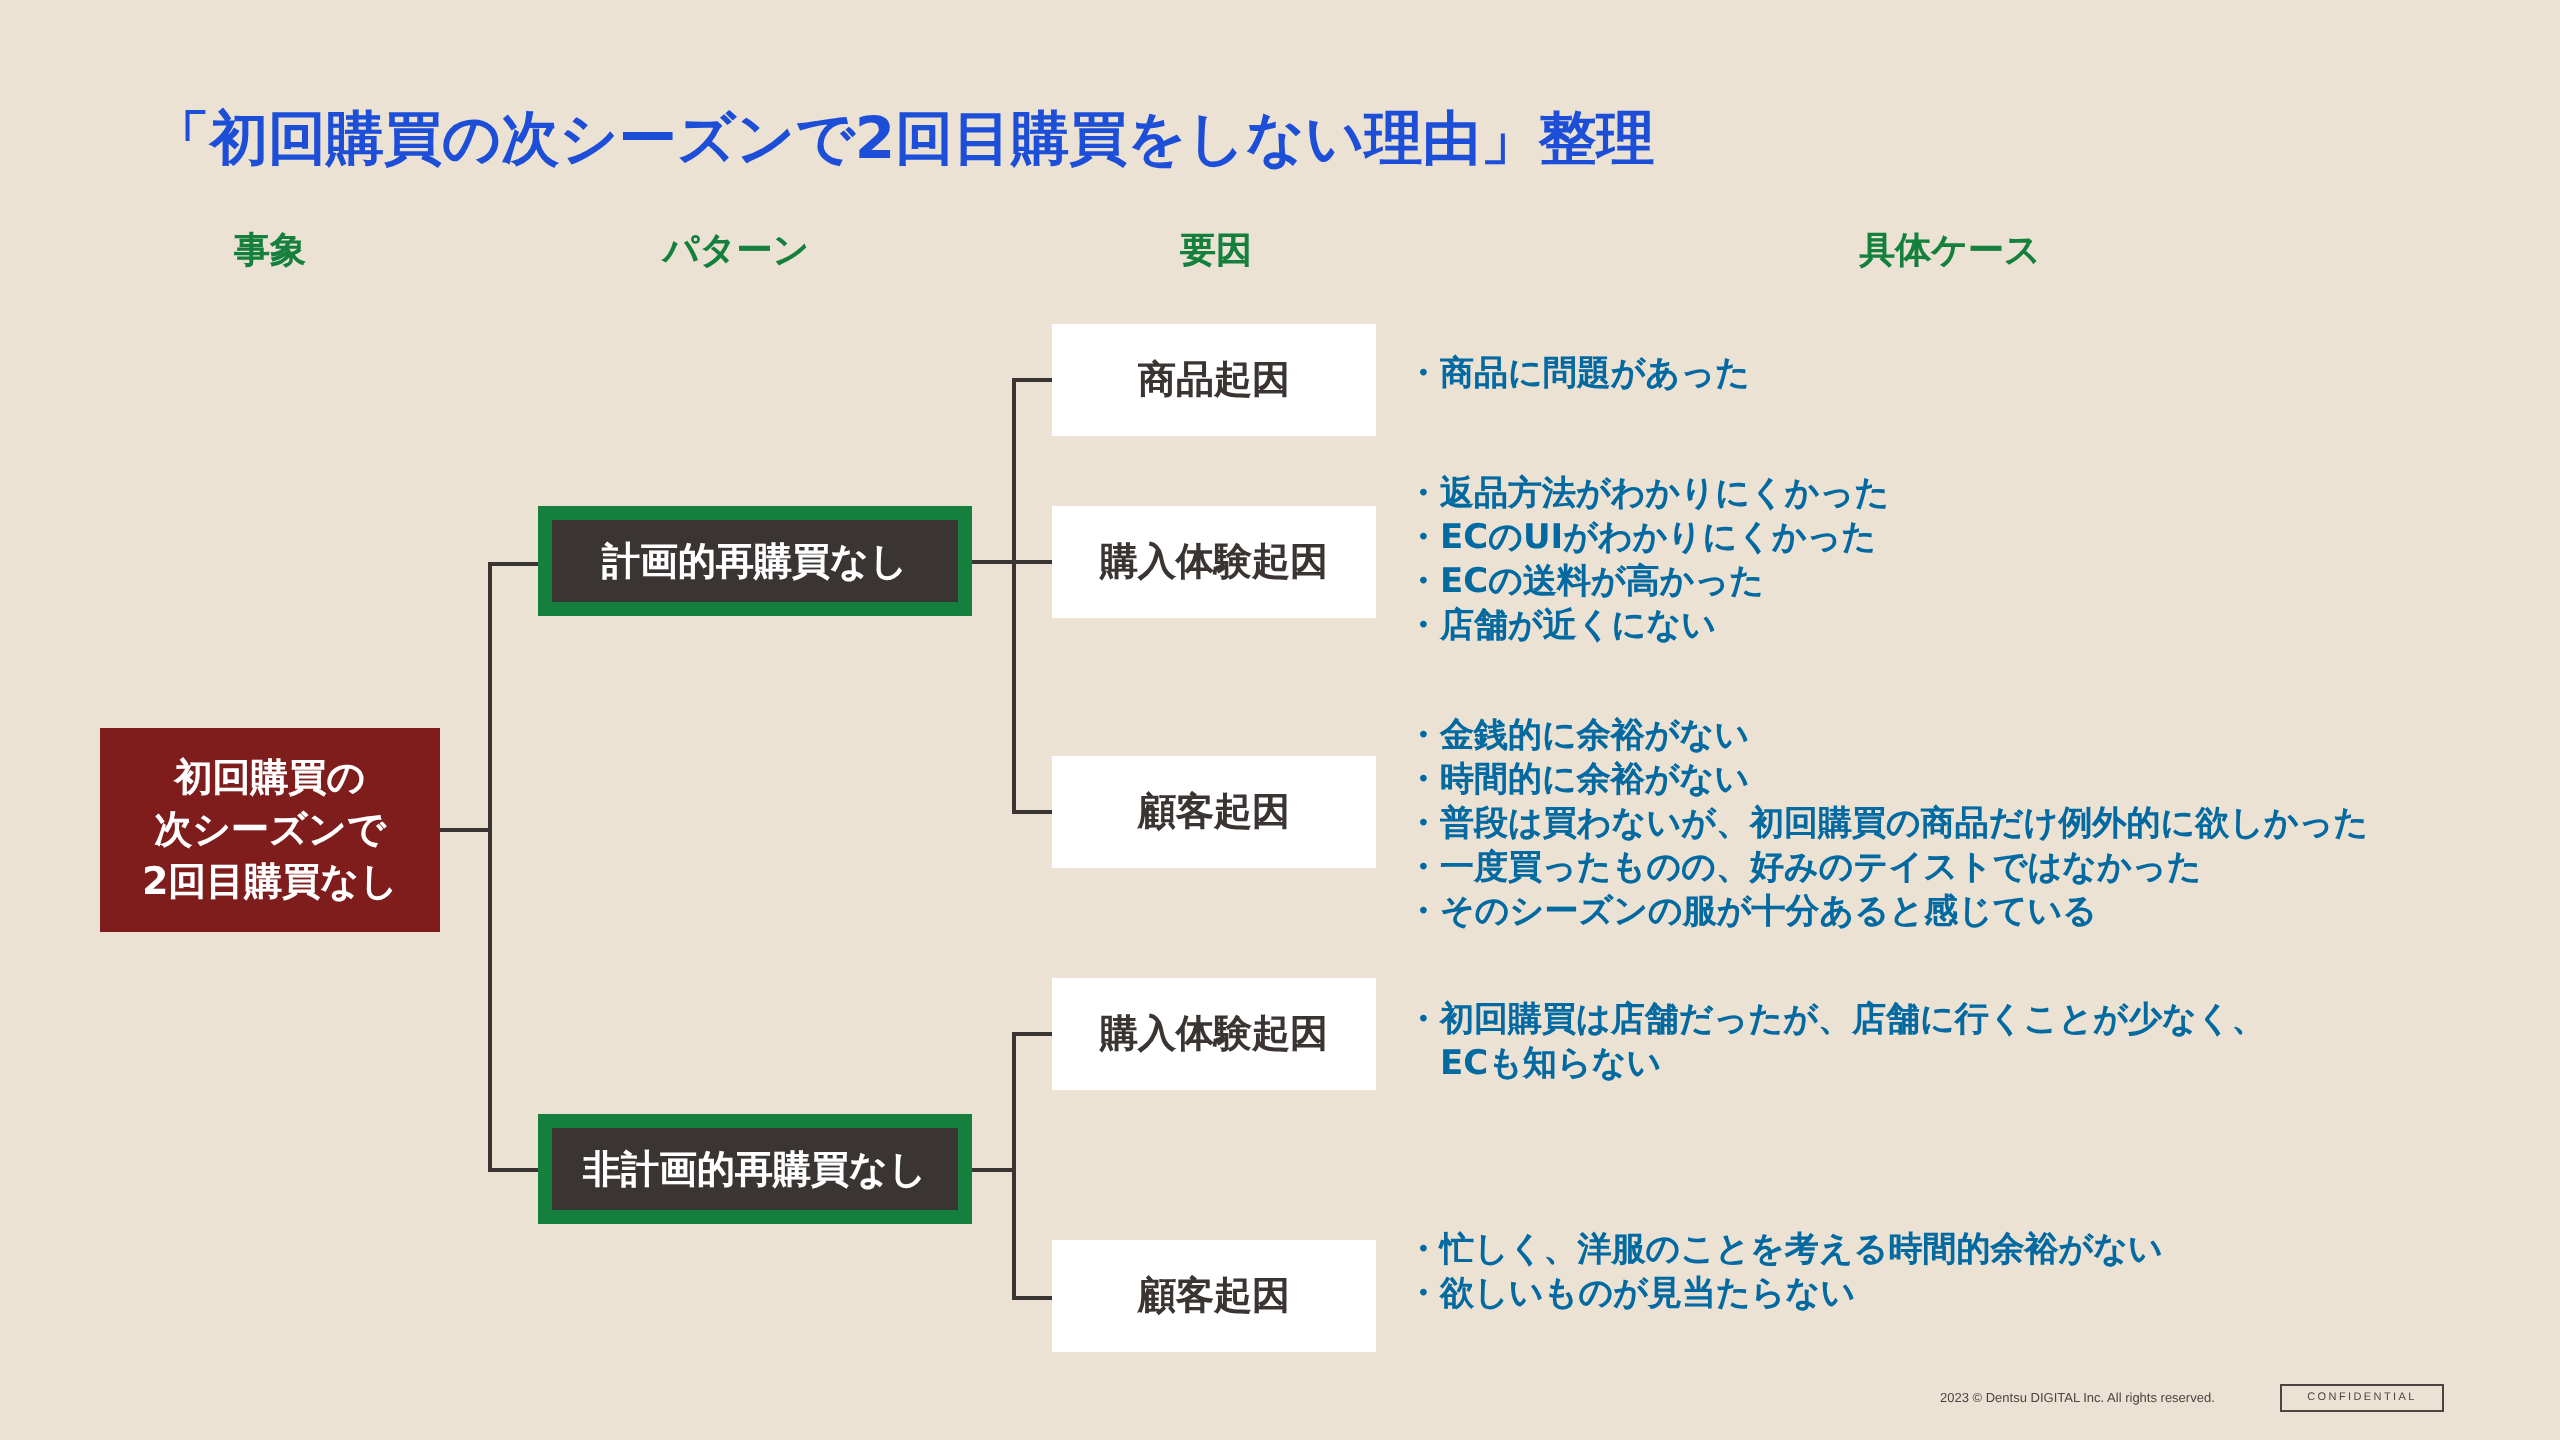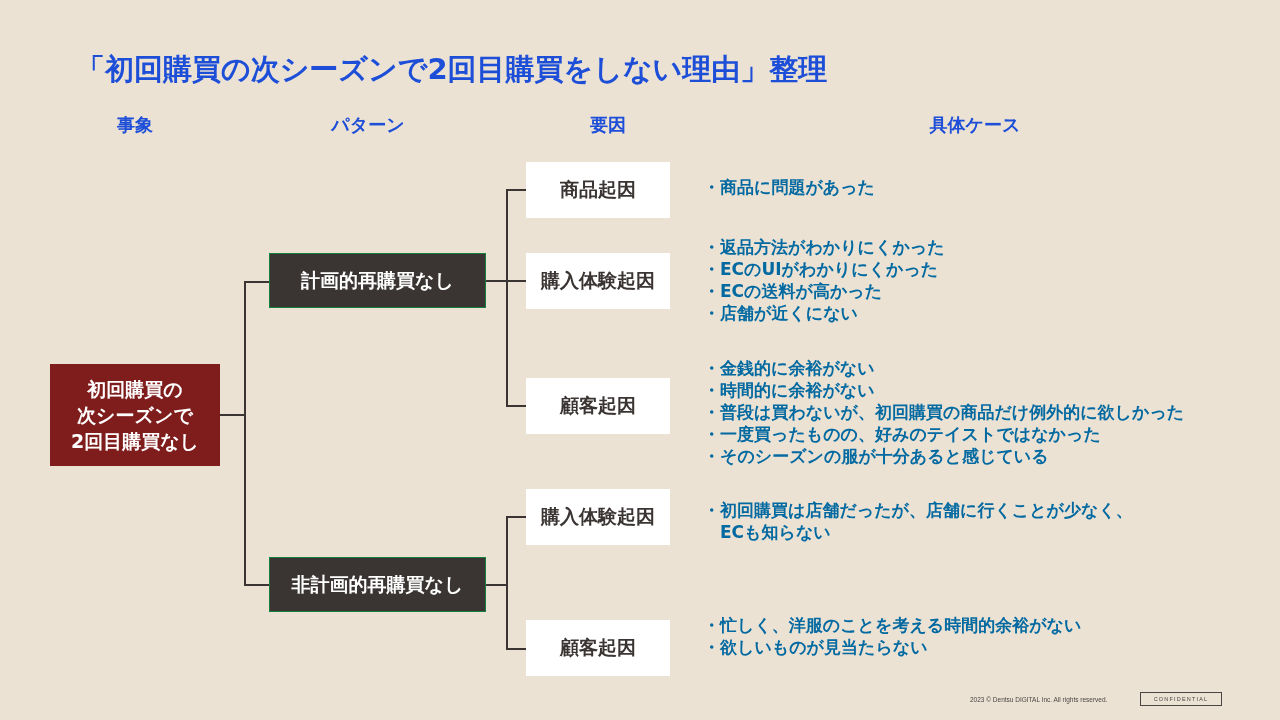--- a/index.html
+++ b/index.html
@@ -8,38 +8,38 @@
     background: #ebe2d4;
     font-family: "DejaVu Sans", "Liberation Sans", sans-serif;
     color: #3a3533;
   }
   .abs { position: absolute; }
   .title {
     left: 76px; top: 50px; font-size: 29px; font-weight: bold; color: #1d4ed8;
     letter-spacing: 0px; white-space: nowrap;
   }
   .colhead {
-    top: 113px; font-size: 18px; font-weight: bold; color: #1d4ed8;
+    top: 113px; font-size: 18px; font-weight: bold; color: #15803d;
     text-align: center; white-space: nowrap;
   }
   .root-box {
     left: 50px; top: 364px; width: 170px; height: 102px;
     background: #7f1d1d; color: #ffffff;
     display: flex; align-items: center; justify-content: center; text-align: center;
     font-size: 19px; font-weight: bold; line-height: 26px;
   }
   .pattern-box {
     left: 269px; width: 217px; height: 55px;
     background: #3a3533; color: #ffffff;
-    border: 1px solid #15803d; box-sizing: border-box;
+    border: 7px solid #15803d; box-sizing: border-box;
     display: flex; align-items: center; justify-content: center;
     font-size: 19px; font-weight: bold; white-space: nowrap;
   }
   .cause-box {
-    left: 526px; width: 144px; height: 56px;
+    left: 526px; width: 162px; height: 56px;
     background: #ffffff; color: #3a3533;
     display: flex; align-items: center; justify-content: center;
     font-size: 19px; font-weight: bold; white-space: nowrap;
   }
   .cases {
     left: 703px; font-size: 17px; font-weight: bold; color: #0369a1;
     line-height: 22px; white-space: nowrap; margin: 0; padding: 0; list-style: none;
   }
   .cases li { margin: 0; padding: 0; }
   .cases li::before { content: "・"; }

